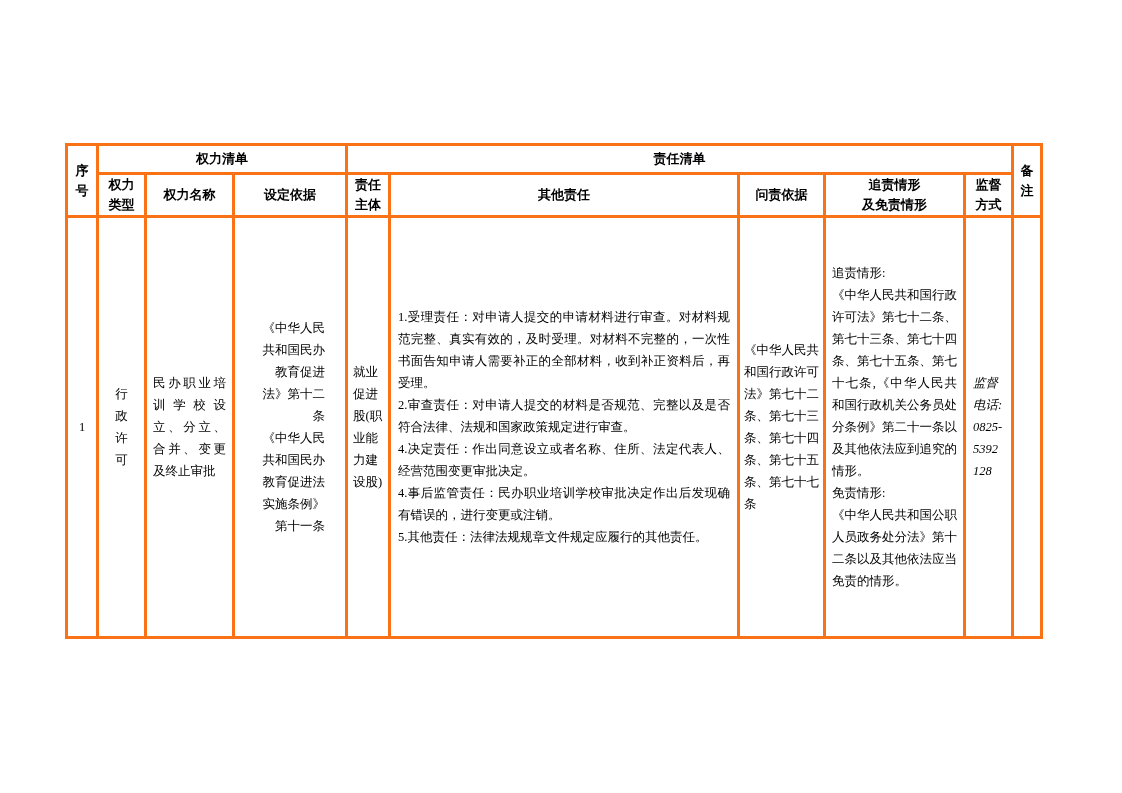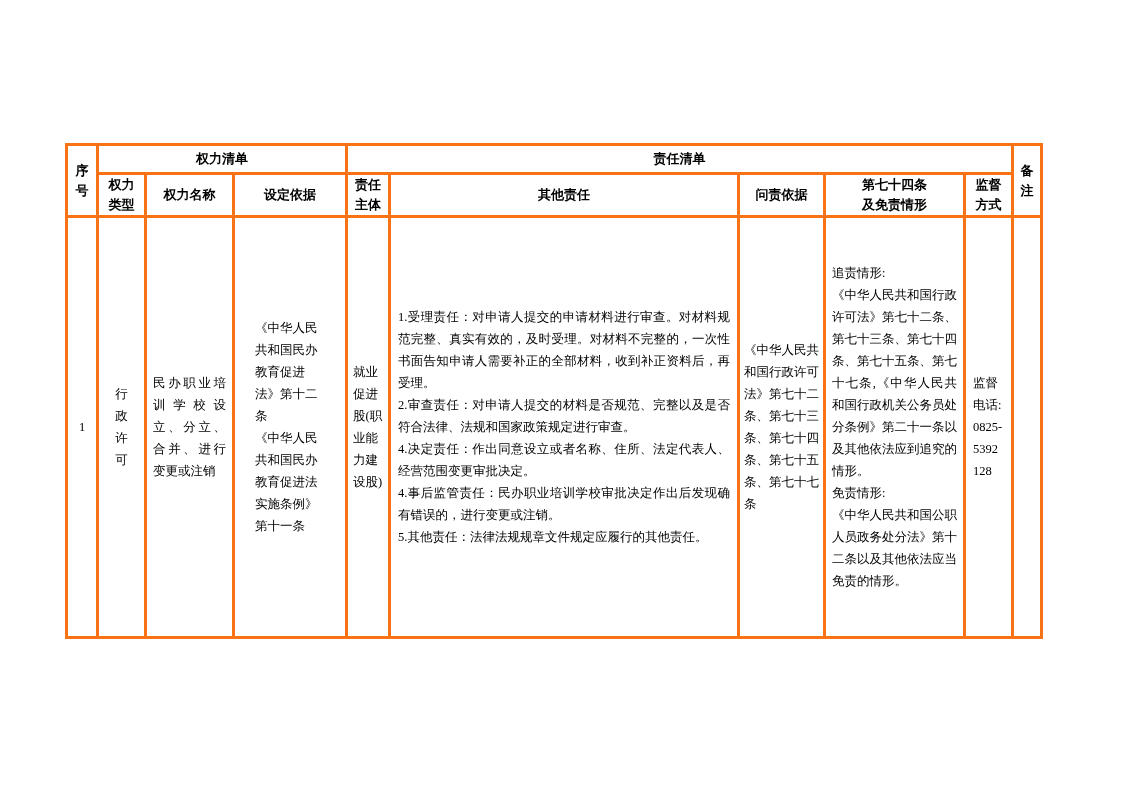--- a/index.html
+++ b/index.html
@@ -33,27 +33,27 @@
   }
   .preline { white-space:pre-line; }
   
   td.bd {
     font-size:12.5px;
     line-height:22px;
   }
   .cell-serial  { text-align:center; }
   .cell-ptype   { text-align:center; padding:0 12px; word-break:break-all; }
   .cell-pname   { padding:0 6px; text-align:justify; word-break:break-all; }
-  .cell-basis   { padding:0 20px; text-align:left; word-break:break-all; line-height:23px; }
+  .cell-basis   { padding:0 20px; text-align:right; word-break:break-all; line-height:23px; }
   .cell-subject { padding:0 5px; text-align:left; word-break:break-all; }
   .cell-matters { padding:0 7px; line-height:23px; }
   .duty-item    { text-align:justify; word-break:break-all; }
   .cell-account { padding:0 4px; text-align:left; text-align:justify; word-break:break-all; }
   .cell-pursuit { padding:0 6px; text-align:justify; word-break:break-all; line-height:21.5px; }
-  .cell-superv  { padding:0 7px; text-align:left; word-break:break-all; line-height:23px; }
+  .cell-superv  { padding:0 7px; text-align:left; word-break:break-all; line-height:23px;font-style:italic; }
   .cell-remarks { }
 </style>
 </head>
 <body>
 
 <div class="page">
   <table class="duty-table">
     <colgroup>
       <col style="width:31px">
       <col style="width:48px">
@@ -79,30 +79,30 @@
 
     <tr style="height:35px">
       <td class="th preline">权力
 类型</td>
       <td class="th">权力名称</td>
       <td class="th">设定依据</td>
       <td class="th preline">责任
 主体</td>
       <td class="th">其他责任</td>
       <td class="th">问责依据</td>
-      <td class="th preline">第七十四条
+      <td class="th preline">追责情形
 及免责情形</td>
       <td class="th preline">监督
 方式</td>
     </tr>
 
     <tr style="height:421px">
       <td class="bd cell-serial">1</td>
       <td class="bd cell-ptype">行政许可</td>
-      <td class="bd cell-pname">民办职业培训学校设立、分立、合并、进行变更或注销</td>
+      <td class="bd cell-pname">民办职业培训学校设立、分立、合并、变更及终止审批</td>
       <td class="bd cell-basis preline">《中华人民共和国民办教育促进法》第十二条
 《中华人民共和国民办教育促进法实施条例》第十一条</td>
       <td class="bd cell-subject">就业促进股(职业能力建设股)</td>
       <td class="bd cell-matters">
 
       <div class="duty-item">1.受理责任：对申请人提交的申请材料进行审查。对材料规范完整、真实有效的，及时受理。对材料不完整的，一次性书面告知申请人需要补正的全部材料，收到补正资料后，再受理。</div>
             <div class="duty-item">2.审查责任：对申请人提交的材料是否规范、完整以及是否符合法律、法规和国家政策规定进行审查。</div>
             <div class="duty-item">4.决定责任：作出同意设立或者名称、住所、法定代表人、经营范围变更审批决定。</div>
             <div class="duty-item">4.事后监管责任：民办职业培训学校审批决定作出后发现确有错误的，进行变更或注销。</div>
             <div class="duty-item">5.其他责任：法律法规规章文件规定应履行的其他责任。</div>

